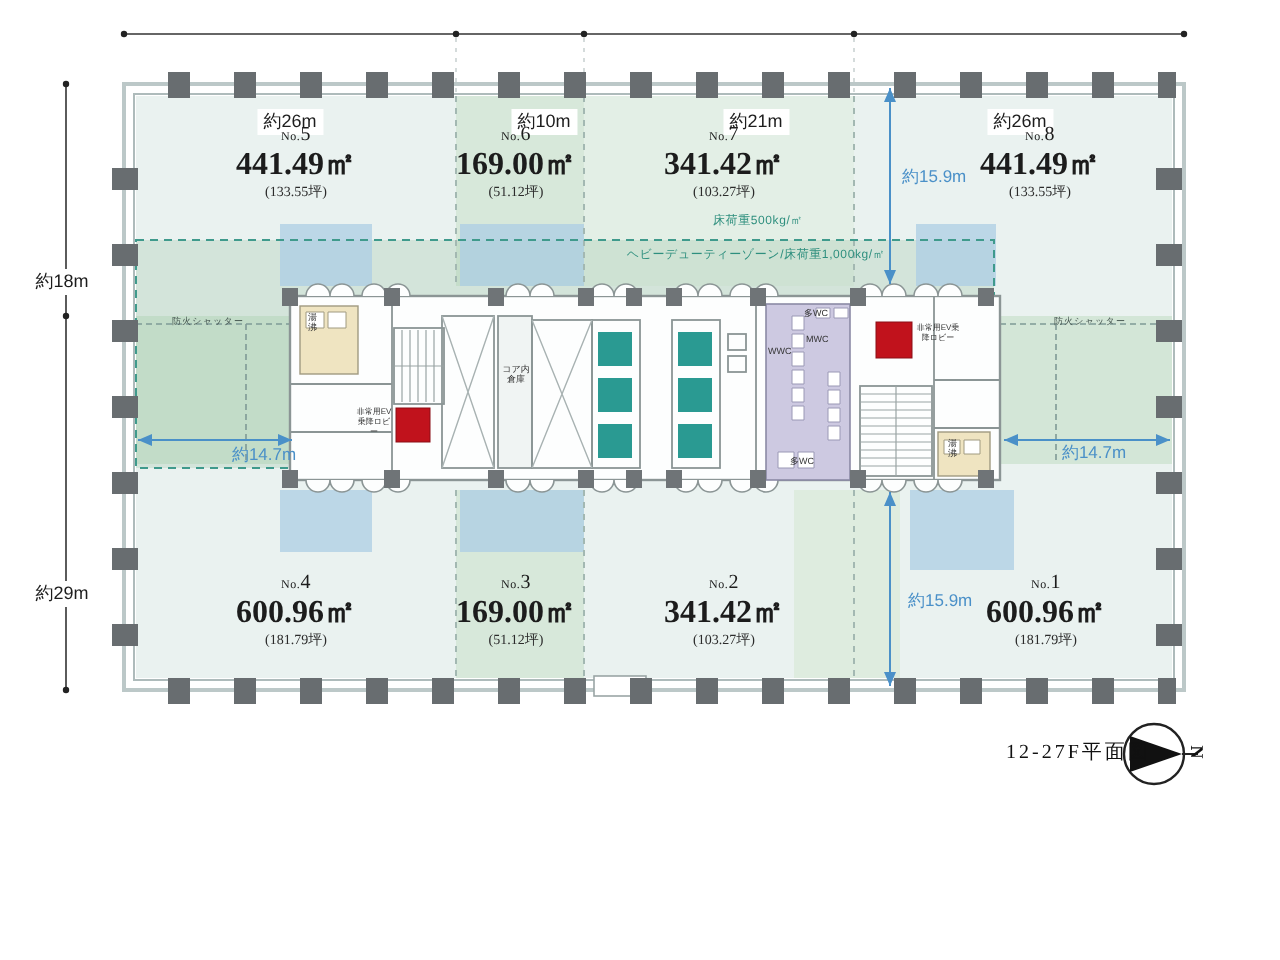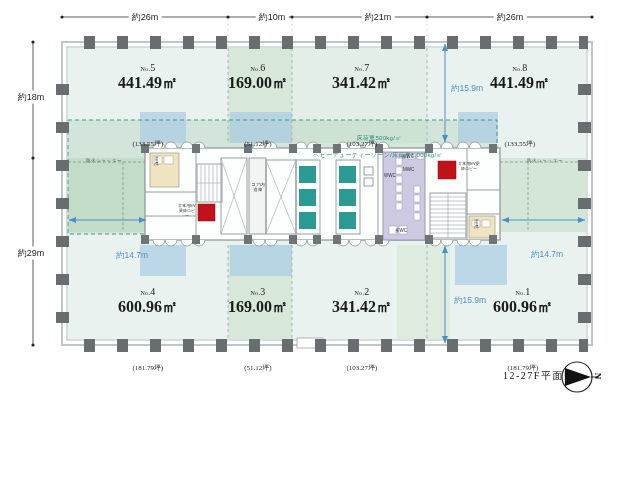--- a/index.html
+++ b/index.html
@@ -1,34 +1,34 @@
 <!DOCTYPE html>
 <html><head>
 <meta charset="utf-8">
 <style>
   * { margin:0; padding:0; box-sizing:border-box; }
   html,body { background:#fff; }
   .stage { position:relative; width:640px; height:480px; background:#ffffff; overflow:hidden;
            font-family:"Liberation Sans","DejaVu Sans",sans-serif; color:#222; }
   .abs { position:absolute; }
   .lbl { position:absolute; white-space:nowrap; }
-  .cx  { transform:translateX(-50%);margin-top:28px; }
-  .ctr { transform:translate(-50%,-50%); }
+  .cx  { transform:translateX(-50%); }
+  .ctr { transform:translate(-50%,-50%);margin-top:44px; }
   .dimlbl  { font-size:9px; background:#fff; padding:0 3px; color:#1d1d1d; }
   .bluelbl { font-size:8.5px; color:#4a90c8; }
   .teallbl { font-size:6px; color:#2e8f7e; letter-spacing:.3px; }
   .shutter { position:absolute; font-size:4.5px; color:#44544f; letter-spacing:.6px; white-space:nowrap; }
   .tinylbl { position:absolute; font-size:4.5px; line-height:1.15; color:#333; }
   .evlbl   { position:absolute; font-size:4px; line-height:1.2; color:#333; text-align:center; }
   .room-label { position:absolute; transform:translateX(-50%); text-align:center;
                 font-family:"Liberation Serif","DejaVu Serif",serif; color:#1c1c1c; }
   .room-no   { font-size:6px; letter-spacing:.3px; }
   .room-no .num { font-size:10px; }
   .room-area { font-size:16px; line-height:1.2;font-weight:bold; }
-  .room-tsubo{ font-size:7px; line-height:1.25; color:#2b2b2b;margin-top:48px; }
+  .room-tsubo{ font-size:7px; line-height:1.25; color:#2b2b2b; }
   .knobstrip { position:absolute; }
   .kt { background:repeating-linear-gradient(90deg,#686d70 0 11px,transparent 11px 33px); }
   .kv { background:repeating-linear-gradient(180deg,#686d70 0 11px,transparent 11px 38px); }
   .title { position:absolute; font-family:Liberation Serif, serif;
            font-size:10px; letter-spacing:1.5px; color:#111; white-space:nowrap; }
   .north { position:absolute; font-family:"Liberation Serif","DejaVu Serif",serif;
            font-size:9px; font-weight:700; transform:rotate(90deg); color:#111; }
 </style>
 </head>
 <body>

